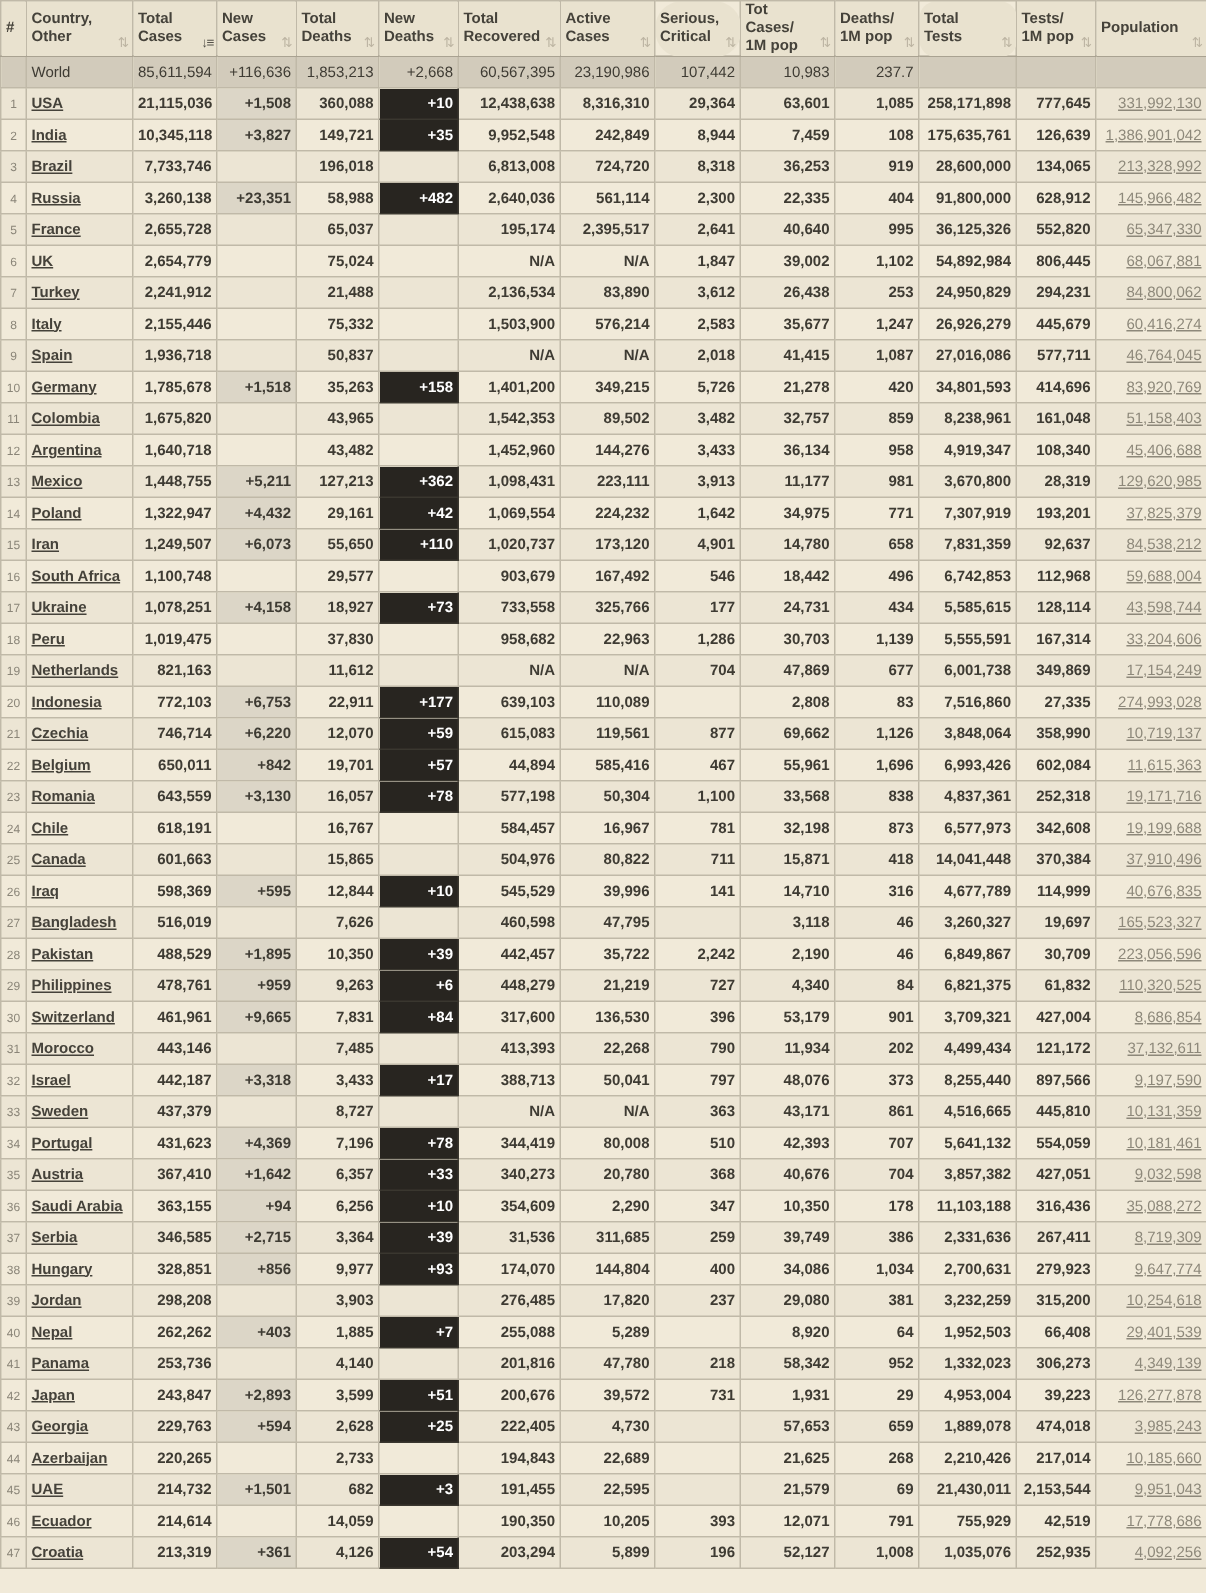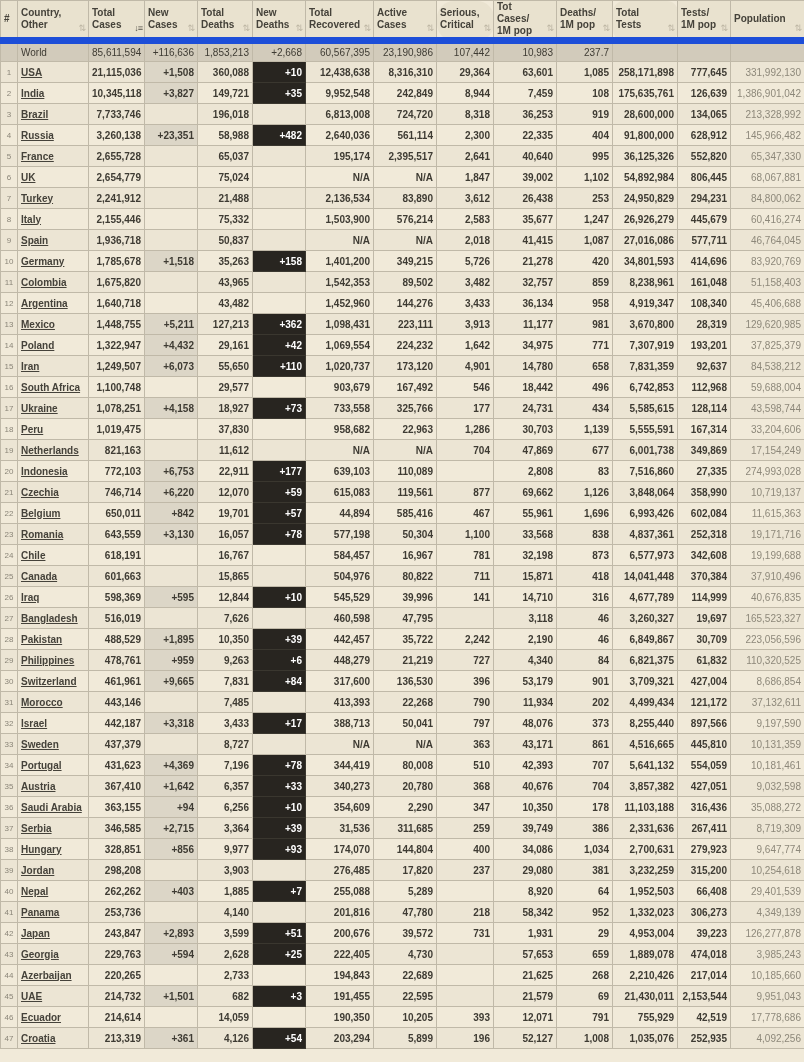--- a/index.html
+++ b/index.html
@@ -23,24 +23,24 @@
   .sort{position:absolute;right:2px;bottom:4px;color:#bdb5a3;font-size:9px;
         font-weight:normal;line-height:1;}
   .sort.active{color:#55524a;font-weight:bold;letter-spacing:-1px;}
   tbody td{height:21px;text-align:right;color:#3e3b33;font-weight:bold;}
   td.rank{color:#8a8578;font-weight:normal;font-size:8px;text-align:center;padding:0 1px;}
   td.country{text-align:left;}
   .clink{text-decoration:underline;color:#45423a;cursor:pointer;}
   tr.odd td{background:#ece5d4;}
   tr.even td{background:#f1ead9;}
   tr.world td{background:#d2cbbb;font-weight:normal;color:#3e3b33;}
-  tr.world{border-top:7px solid #1d4ed8;border-bottom:1px solid #a9a291;}
+  tr.world{border-top:1px solid #1d4ed8;border-bottom:1px solid #a9a291;}
   td.nc{background:#dcd6c7 !important;}
   td.nd{background:#282520 !important;color:#ffffff;border-color:#3a372f;margin-top:21px;}
-  td.pop{color:#8d887a;font-weight:normal;}
+  td.pop{color:#8d887a;font-weight:normal;text-decoration:underline;}
 </style>
 </head>
 <body>
 
 <div id="app">
   <table>
     <thead>
       <tr id="header-row">
           <th><span>#</span></th>
           <th><span>Country, Other</span><span class="sort">⇅</span></th>

